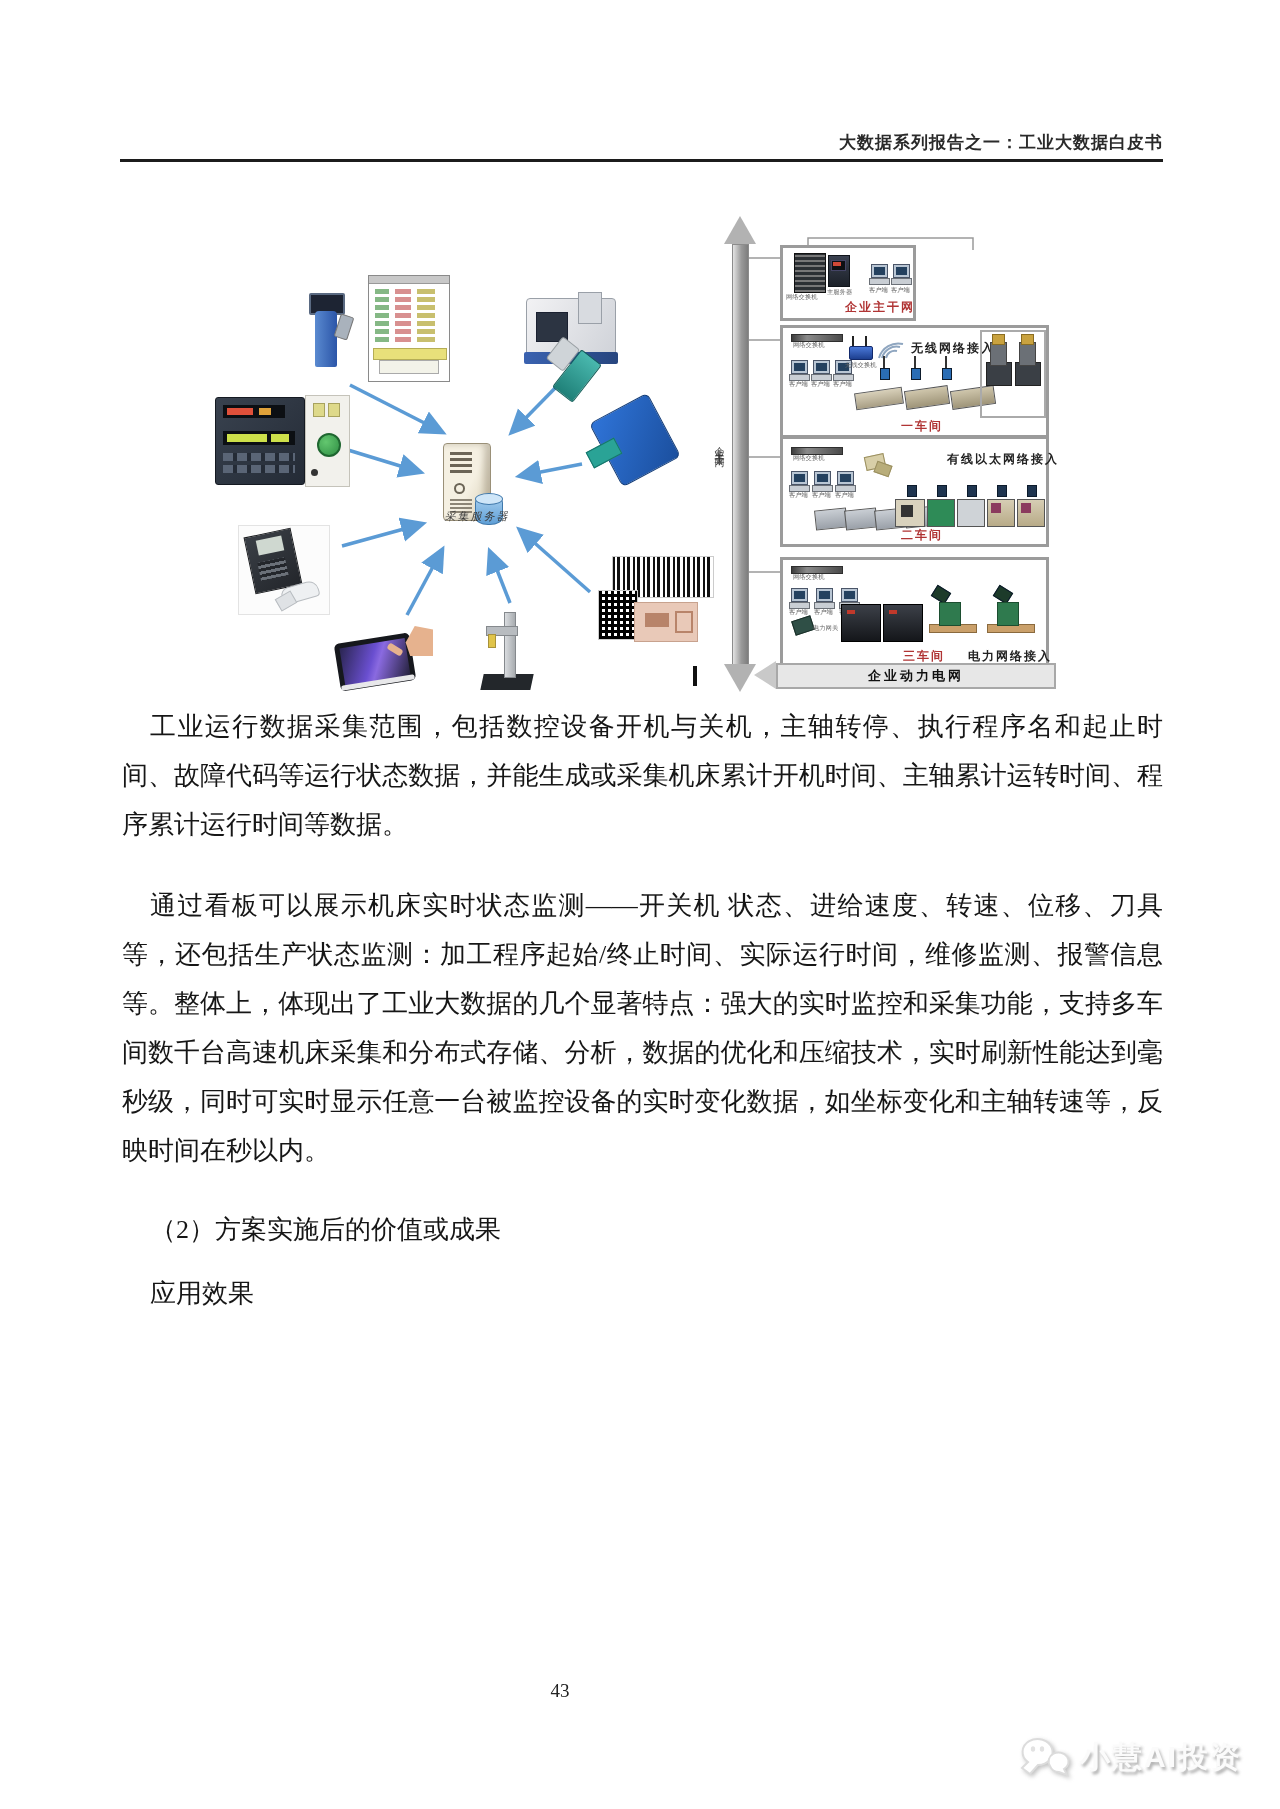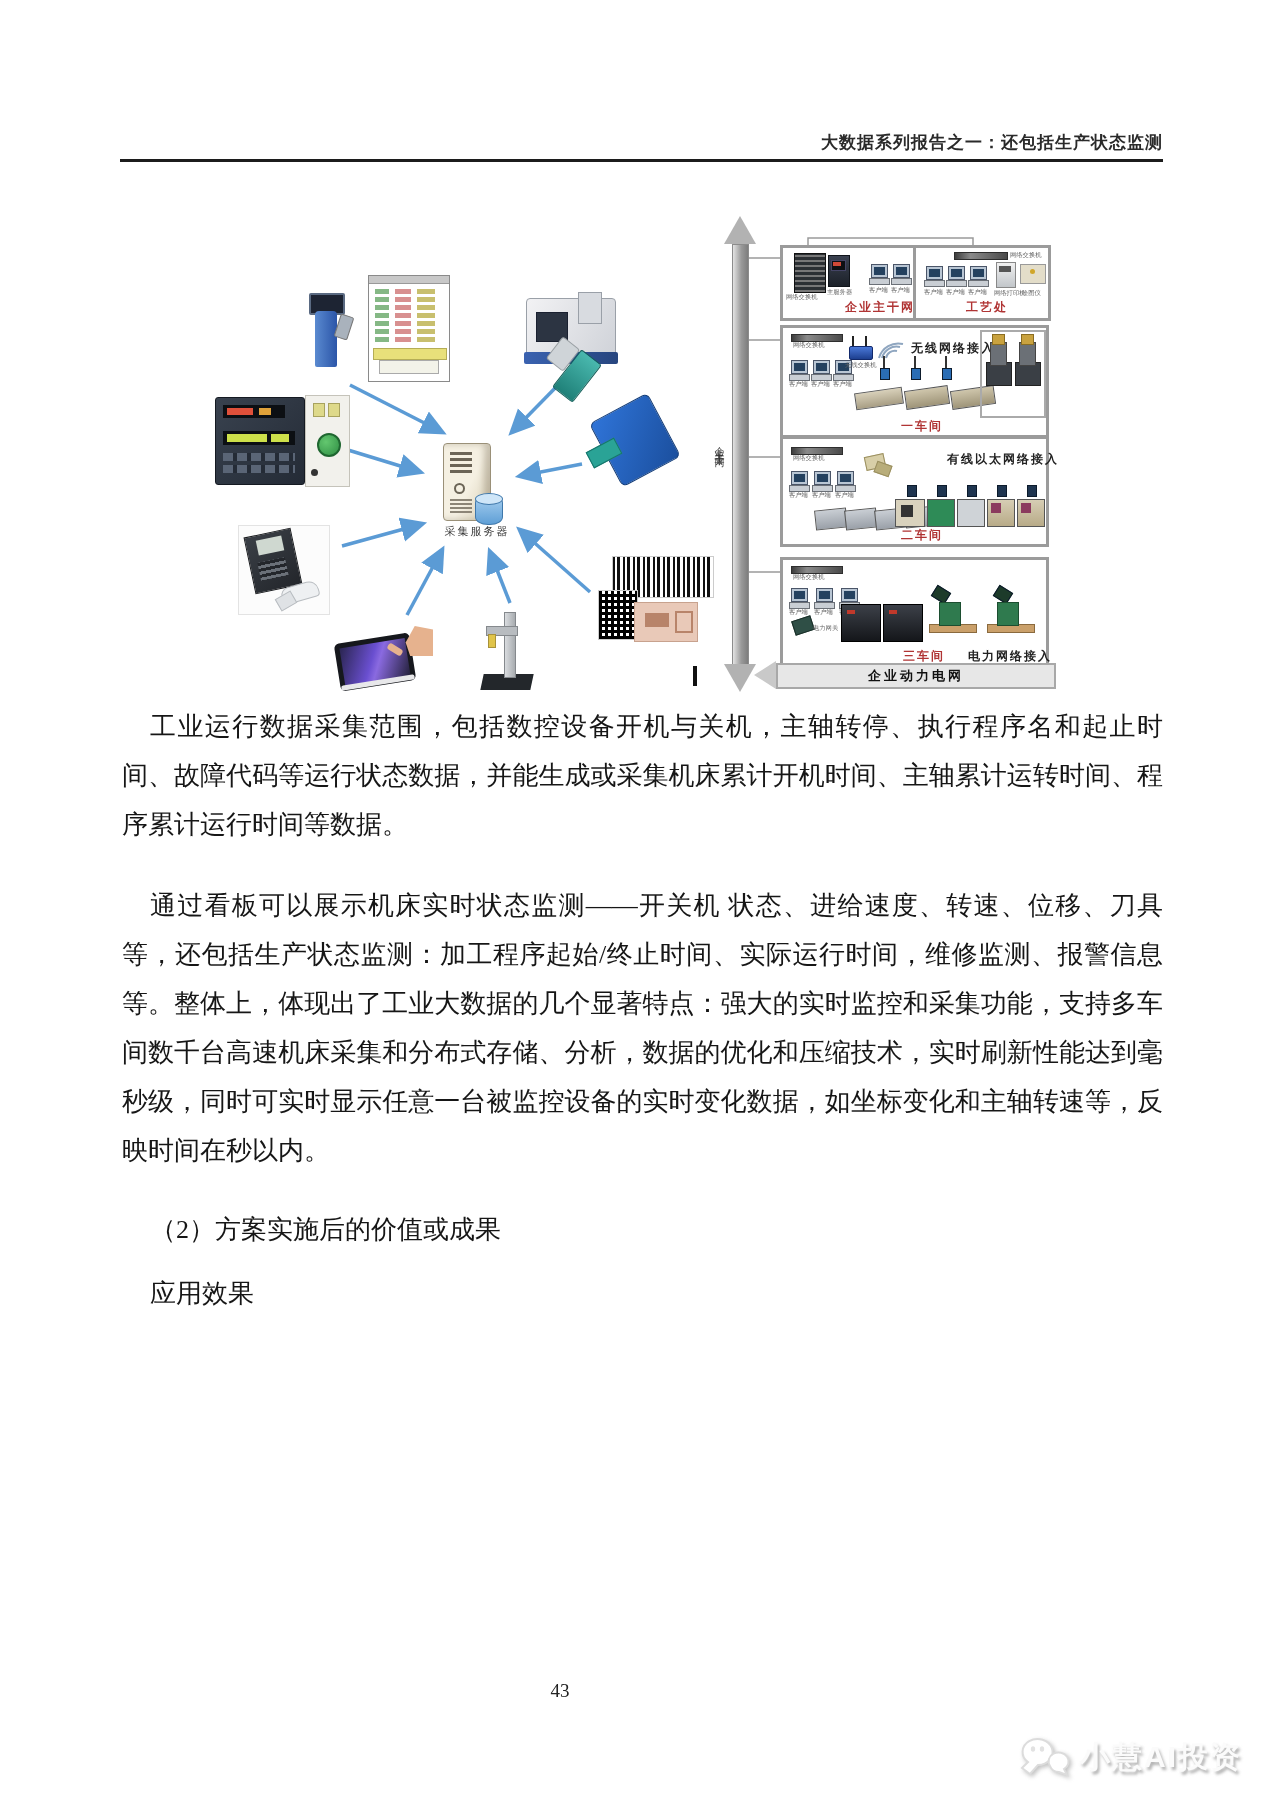--- a/index.html
+++ b/index.html
@@ -52,21 +52,21 @@
       font-family:"Liberation Sans","DejaVu Sans",sans-serif;}
   .wm .wmtext{font-size:30px;font-weight:bold;color:#fbfbfb;letter-spacing:2px;
       text-shadow:2px 3px 3px rgba(135,135,135,.65);}
   .wm svg{filter:drop-shadow(2px 2px 2px rgba(120,120,120,.45));}
 </style>
 </head>
 <body>
 
 <div class="page">
 
-  <div class="hdr">大数据系列报告之一：还包括生产状态监测</div>
+  <div class="hdr">大数据系列报告之一：工业大数据白皮书</div>
   <div class="rule"></div>
 
   <div class="fig">
 
     <svg class="overlay">
       <defs>
         <marker id="ah" markerWidth="8" markerHeight="8" refX="6" refY="3.5" orient="auto">
           <path d="M0,0 L7.5,3.5 L0,7 Z" fill="#5b9bd5"></path>
         </marker>
       </defs>
@@ -180,21 +180,21 @@
     <div class="abs" style="left:573px;top:466px;width:4px;height:20px;background:#111;"></div>
 
     <div class="abs" style="left:323px;top:243px;width:64px;height:96px;">
       <span class="abs" style="left:0;top:0;width:46px;height:76px;background:linear-gradient(115deg,#f5f0e2 55%,#d6cdb4);border:1px solid #9a9078;border-radius:4px;box-shadow:inset -6px 0 6px rgba(120,110,85,.35);"></span>
       <span class="abs" style="left:7px;top:8px;width:22px;height:22px;background:repeating-linear-gradient(0deg,#6b6456 0 3px,transparent 3px 6px);"></span>
       <span class="abs" style="left:11px;top:40px;width:7px;height:7px;border-radius:50%;border:2px solid #6b6456;"></span>
       <span class="abs" style="left:7px;top:56px;width:22px;height:14px;background:repeating-linear-gradient(0deg,#8c8576 0 2px,transparent 2px 4px);"></span>
       <span class="abs" style="left:32px;top:52px;width:26px;height:28px;background:linear-gradient(#a8d0f0,#5f9fd6);border:1px solid #3f78ab;border-radius:13px/8px;"></span>
       <span class="abs" style="left:32px;top:50px;width:26px;height:10px;background:#cfe6f8;border:1px solid #3f78ab;border-radius:50%;"></span>
     </div>
-    <div class="devlabel" style="left:317px;top:324px;width:80px;">采集服务器</div>
+    <div class="devlabel" style="left:317px;top:309px;width:80px;font-style:italic;">采集服务器</div>
 
     <div class="vbar"></div>
     <div class="tri-up"></div>
     <div class="tri-dn"></div>
     <div class="vtext">企业主干网</div>
 
     <div class="nbox" style="left:660px;top:45px;width:130px;height:70px;">
       <span class="abs" style="left:11px;top:5px;width:30px;height:38px;background:#2b2f33;border:1px solid #111;
             background-image:repeating-linear-gradient(0deg,#777 0 2px,transparent 2px 5px);"></span>
       <span class="abs" style="left:45px;top:7px;width:20px;height:30px;background:linear-gradient(#3a4150,#1c2129);border:1px solid #10141a;"></span>
@@ -202,37 +202,20 @@
       <span class="abs" style="left:50px;top:14px;width:8px;height:4px;background:#d04838;"></span>
       <span class="pc" style="left:88px;top:16px;"></span>
       <span class="pc" style="left:110px;top:16px;"></span>
       <span class="tl" style="left:3px;top:45px;">网络交换机</span>
       <span class="tl" style="left:44px;top:40px;">主服务器</span>
       <span class="tl" style="left:86px;top:38px;">客户端</span>
       <span class="tl" style="left:108px;top:38px;">客户端</span>
       <span class="redlabel" style="left:62px;top:51px;">企业主干网</span>
     </div>
 
-    <div class="nbox" style="left:793px;top:45px;width:132px;height:70px;">
-      <span class="switchbar" style="left:38px;top:4px;width:52px;"></span>
-      <span class="tl" style="left:94px;top:3px;">网络交换机</span>
-      <span class="pc" style="left:10px;top:18px;"></span>
-      <span class="pc" style="left:32px;top:18px;"></span>
-      <span class="pc" style="left:54px;top:18px;"></span>
-      <span class="abs" style="left:80px;top:14px;width:18px;height:24px;background:linear-gradient(#f0f0f0,#c2c6ca);border:1px solid #888;"></span>
-      <span class="abs" style="left:83px;top:18px;width:12px;height:6px;background:#555;"></span>
-      <span class="abs" style="left:104px;top:16px;width:24px;height:18px;background:#e3ddc9;border:1px solid #999;"></span>
-      <span class="abs" style="left:114px;top:21px;width:5px;height:5px;border-radius:50%;background:#d0a62a;"></span>
-      <span class="tl" style="left:8px;top:40px;">客户端</span>
-      <span class="tl" style="left:30px;top:40px;">客户端</span>
-      <span class="tl" style="left:52px;top:40px;">客户端</span>
-      <span class="tl" style="left:78px;top:41px;">网络打印机</span>
-      <span class="tl" style="left:106px;top:41px;">绘图仪</span>
-      <span class="redlabel" style="left:50px;top:51px;">工艺处</span>
-    </div>
 
     <div class="nbox" style="left:660px;top:125px;width:263px;height:107px;">
       <span class="switchbar" style="left:8px;top:6px;width:50px;"></span>
       <span class="tl" style="left:10px;top:13px;">网络交换机</span>
       <span class="pc" style="left:8px;top:32px;"></span>
       <span class="pc" style="left:30px;top:32px;"></span>
       <span class="pc" style="left:52px;top:32px;"></span>
       <span class="tl" style="left:6px;top:52px;">客户端</span>
       <span class="tl" style="left:28px;top:52px;">客户端</span>
       <span class="tl" style="left:50px;top:52px;">客户端</span>

